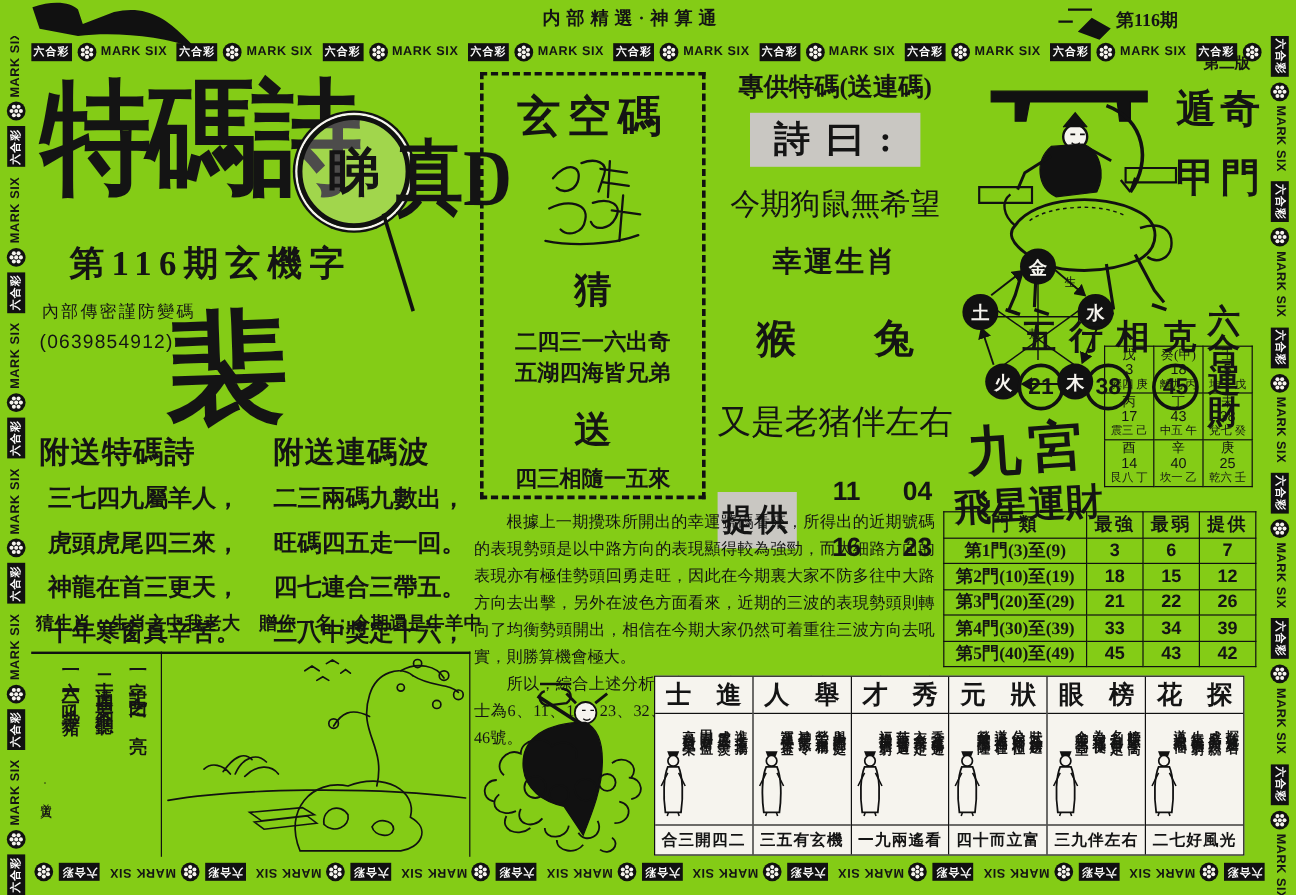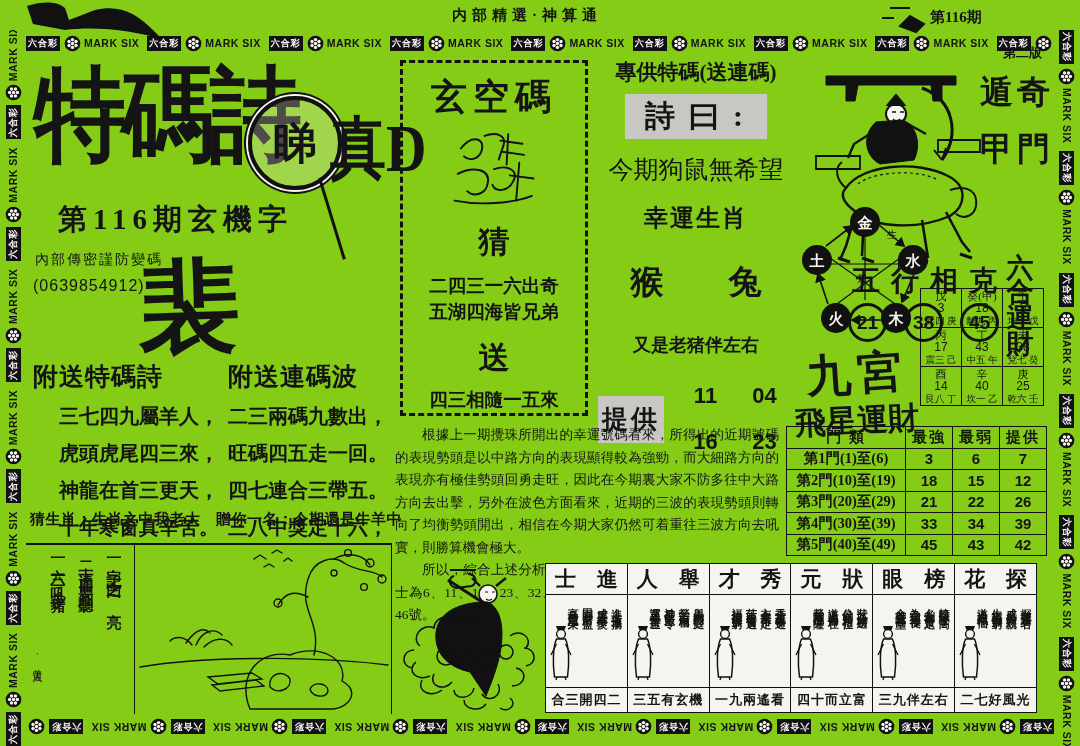--- a/index.html
+++ b/index.html
@@ -49,21 +49,21 @@
   .xk-big{font-size:31px;font-weight:900;}
   .xk-line{font-size:18.5px;font-weight:600;line-height:26px;white-space:nowrap;}
   
   #special{left:598px;top:58px;width:196px;text-align:center;}
   .sp-head{font-size:21px;font-weight:900;white-space:nowrap;}
   .sp-shiyue{display:inline-block;background:#c9c7c2;font-size:30px;font-weight:900;
              letter-spacing:14px;padding:2px 10px 2px 20px;margin-top:8px;}
   .sp-poem{font-size:25px;font-weight:400;margin-top:14px;white-space:nowrap;}
   .sp-lucky{font-size:24px;font-weight:900;letter-spacing:2px;margin-top:16px;}
   .sp-zods{display:flex;justify-content:space-around;font-size:33px;font-weight:900;margin-top:26px;}
-  .sp-line2{font-size:18px;font-weight:700;margin-top:28px;white-space:nowrap;}
+  .sp-line2{font-size:28px;font-weight:400;margin-top:28px;white-space:nowrap;}
   .sp-grid{display:grid;grid-template-columns:78px 59px 59px;grid-template-rows:46px 46px;margin-top:16px;align-items:center;}
   .sp-provide{grid-row:1/3;background:#c9c7c2;font-size:26px;font-weight:900;letter-spacing:3px;
               padding:6px 4px;justify-self:start;align-self:center;}
   .sp-num{font:bold 22px "Liberation Sans",sans-serif;}
   
   #analysis{left:395px;top:424px;width:384px;font-size:13.5px;line-height:22.5px;text-align:justify;}
   #analysis p{margin:0;text-indent:2em;}
   
   .qimen{font-size:33px;font-weight:900;line-height:57px;letter-spacing:4px;}
   .liuhe{writing-mode:vertical-rl;text-orientation:upright;font-size:27px;font-weight:bold;letter-spacing:26px;}
@@ -364,21 +364,21 @@
   </div>
   <div class="abs stamp-handle" style="left:318px;top:178px;"></div>
   <div class="abs title-post" style="left:330px;top:104px;">真D</div>
   <div class="abs subtitle" style="left:58px;top:200px;">第116期玄機字</div>
   <div class="abs secret-note" style="left:35px;top:251px;">內部傳密謹防變碼</div>
   <div class="abs secret-code" style="left:33px;top:277px;">(0639854912)</div>
   <div class="abs mystery" style="left:138px;top:240px;">裴</div>
 
   <div class="abs poem-h" style="left:33px;top:360px;">附送特碼詩</div>
   <div class="abs poem-h" style="left:228px;top:360px;">附送連碼波</div>
-  <div class="abs poem" style="left:59px;top:398px;">
+  <div class="abs poem" style="left:40px;top:398px;">
     <div>三七四九屬羊人，</div>
     <div>虎頭虎尾四三來，</div>
     <div>神龍在首三更天，</div>
     <div>十年寒窗真辛苦。</div>
   </div>
   <div class="abs poem" style="left:228px;top:398px;">
     <div>二三兩碼九數出，</div>
     <div>旺碼四五走一回。</div>
     <div>四七連合三帶五。</div>
     <div>三八中獎定十六，</div>
@@ -581,21 +581,21 @@
     <thead>
       <tr>
         <th class="gate-label">門 類</th>
         <th class="gate-num">最強</th>
         <th class="gate-num">最弱</th>
         <th class="gate-num">提供</th>
       </tr>
     </thead>
     <tbody>
       <tr>
-          <td class="gate-label">第1門(1)至(6)</td>
+          <td class="gate-label">第1門(3)至(9)</td>
           <td class="gate-num">3</td>
           <td class="gate-num">6</td>
           <td class="gate-num">7</td>
         </tr>
       <tr>
           <td class="gate-label">第2門(10)至(19)</td>
           <td class="gate-num">18</td>
           <td class="gate-num">15</td>
           <td class="gate-num">12</td>
         </tr>

